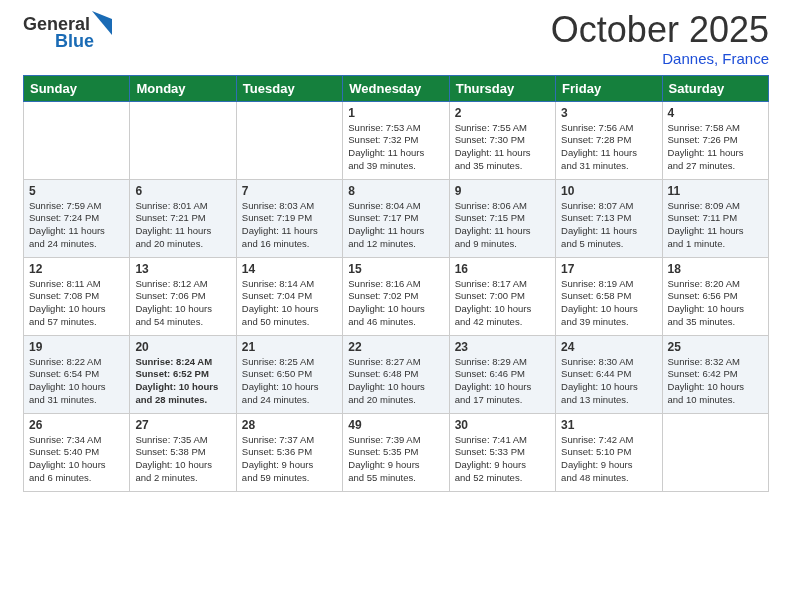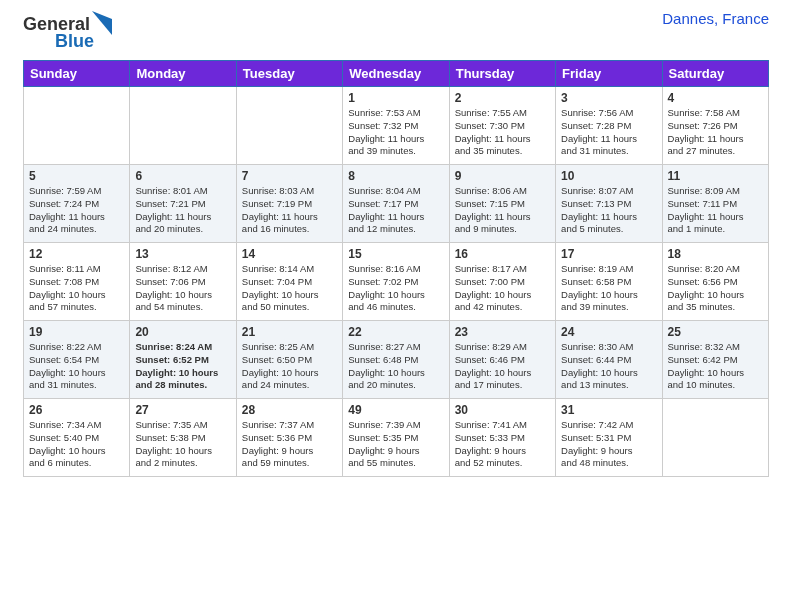--- a/index.html
+++ b/index.html
@@ -40,21 +40,21 @@
     .location {
       font-size: 15px;
       color: #1d4ed8;
     }
     .calendar {
       width: 100%;
       border-collapse: collapse;
       table-layout: fixed;
     }
     .calendar th {
-      background-color: #6d28d9;
+      background-color: #15803d;
       color: #fff;
       text-align: left;
       padding: 5px 6px;
       font-size: 13px;
       font-weight: bold;
       border: 1px solid #2e6db4;
     }
     .calendar td {
       border: 1px solid #ccc;
       vertical-align: top;
@@ -93,20 +93,21 @@
         <div style="display:flex;align-items:center;">
           <span class="logo-general" style="font-size:18px;font-weight:bold;color:#333;">General</span>
           <svg width="20" height="24" viewBox="0 0 20 24" style="margin-left:2px;margin-top:-4px;">
             <polygon points="0,0 20,8 20,24" fill="#1a6bb5"></polygon>
           </svg>
         </div>
         <span class="logo-blue" style="font-size:18px;font-weight:bold;color:#1a6bb5;margin-top:-4px;">Blue</span>
       </div>
     </div>
     <div class="title-block">
+      <div class="month-title">October 2025</div>
       <div class="location">Dannes, France</div>
     </div>
   </div>
 
   <table class="calendar">
     <thead>
       <tr>
       <th>Sunday</th>
           <th>Monday</th>
           <th>Tuesday</th>
@@ -335,21 +336,21 @@
           <td>
             <div class="day-number">30</div>
             <div class="day-info" style="white-space: pre-line;">Sunrise: 7:41 AM
 Sunset: 5:33 PM
 Daylight: 9 hours
 and 52 minutes.</div>
           </td>
           <td>
             <div class="day-number">31</div>
             <div class="day-info" style="white-space: pre-line;">Sunrise: 7:42 AM
-Sunset: 5:31 PM
+Sunset: 5:10 PM
 Daylight: 9 hours
 and 48 minutes.</div>
           </td>
           <td class="empty-cell"></td>
         </tr>
       </tbody>
   </table>
 </div>
 
 </body></html>

